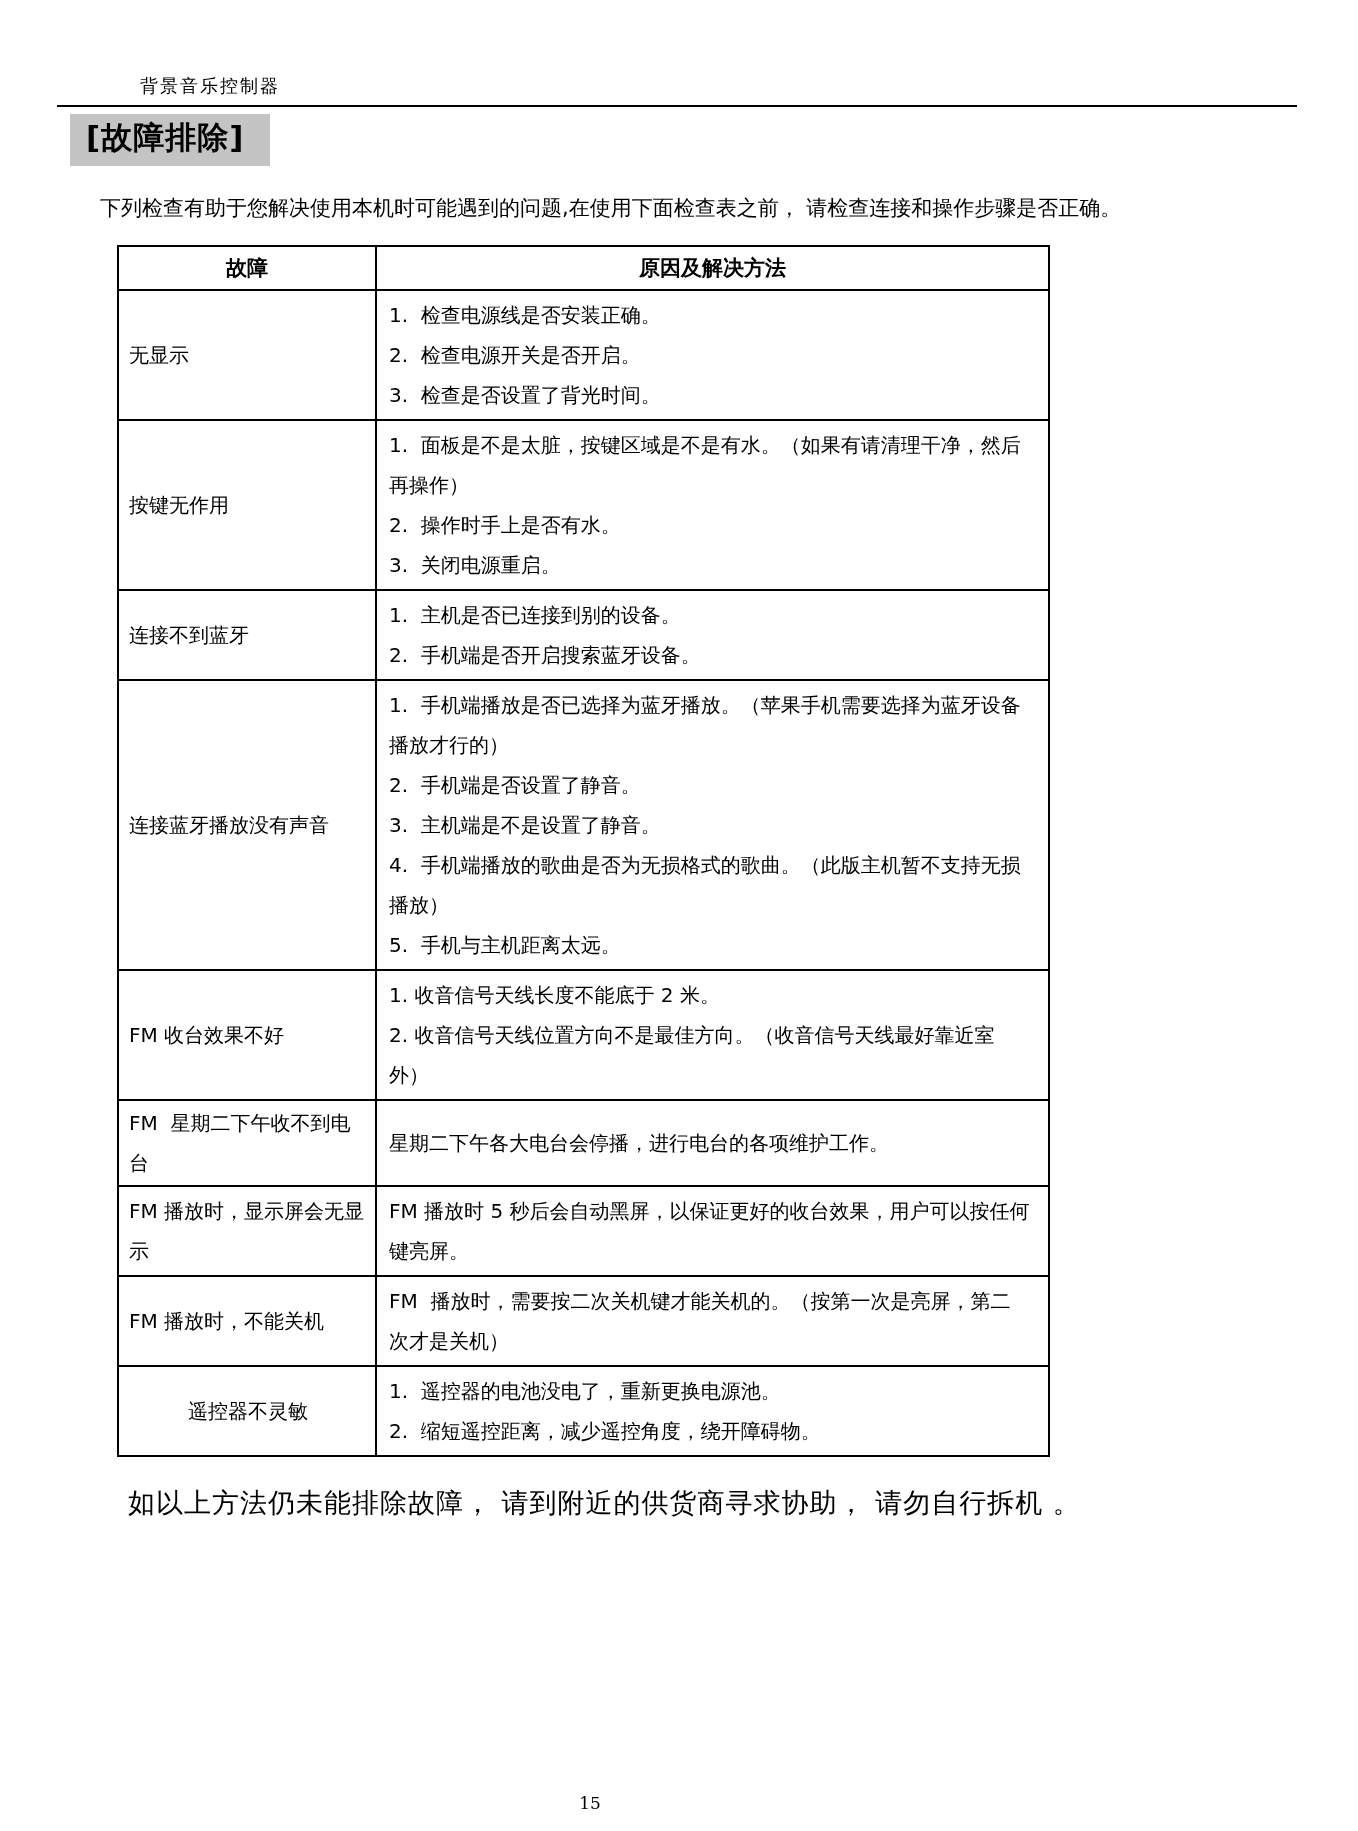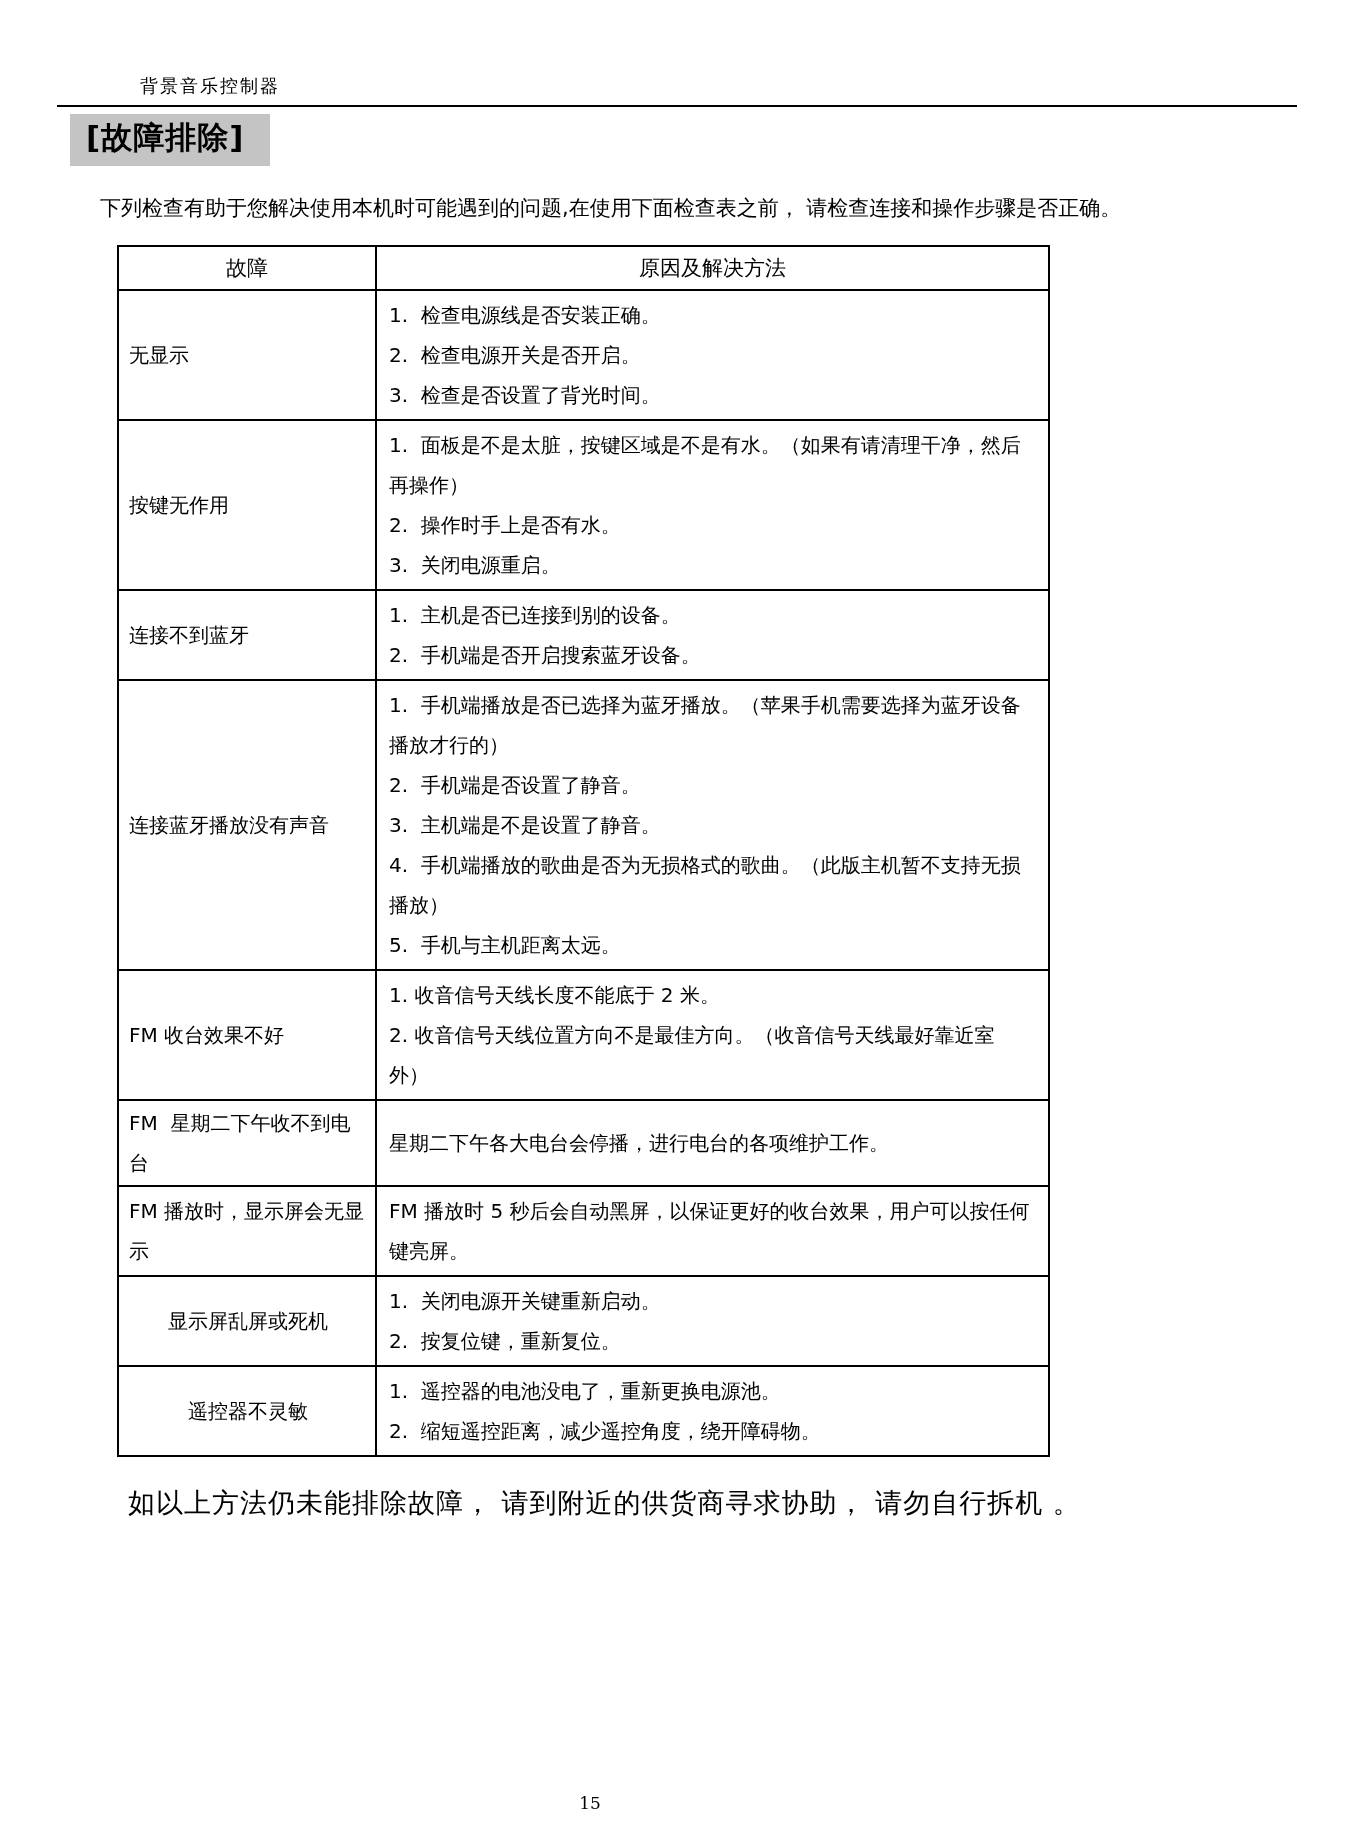--- a/index.html
+++ b/index.html
@@ -44,21 +44,21 @@
     table-layout: fixed;
   }
   table.trouble-table th,
   table.trouble-table td {
     border: 2px solid #000000;
     vertical-align: middle;
   }
   th.fault-col { width: 258px; }
   th.cause-col { width: 673px; }
   table.trouble-table th {
-    font-weight: normal;
+    font-weight: bold;
     font-size: 21px;
     height: 44px;
     text-align: center;
   }
   td.fault-cell {
     font-size: 20px;
     line-height: 40px;
     padding: 2px 8px 2px 10px;
     text-align: left;
     white-space: pre-wrap;
@@ -157,24 +157,23 @@
           <div class="cause-line">星期二下午各大电台会停播，进行电台的各项维护工作。</div>
         </td>
       </tr>
       <tr>
         <td class="fault-cell">FM 播放时，显示屏会无显示</td>
         <td class="cause-cell">
           <div class="cause-line">FM 播放时 5 秒后会自动黑屏，以保证更好的收台效果，用户可以按任何键亮屏。</div>
         </td>
       </tr>
       <tr>
-        <td class="fault-cell center">显示屏乱屏或死机</td>
+        <td class="fault-cell">FM 播放时，不能关机</td>
         <td class="cause-cell">
-          <div class="cause-line">1.  关闭电源开关键重新启动。</div>
-          <div class="cause-line">2.  按复位键，重新复位。</div>
+          <div class="cause-line">FM  播放时，需要按二次关机键才能关机的。（按第一次是亮屏，第二次才是关机）</div>
         </td>
       </tr>
       <tr>
         <td class="fault-cell center">遥控器不灵敏</td>
         <td class="cause-cell">
           <div class="cause-line">1.  遥控器的电池没电了，重新更换电源池。</div>
           <div class="cause-line">2.  缩短遥控距离，减少遥控角度，绕开障碍物。</div>
         </td>
       </tr>
     </tbody>

